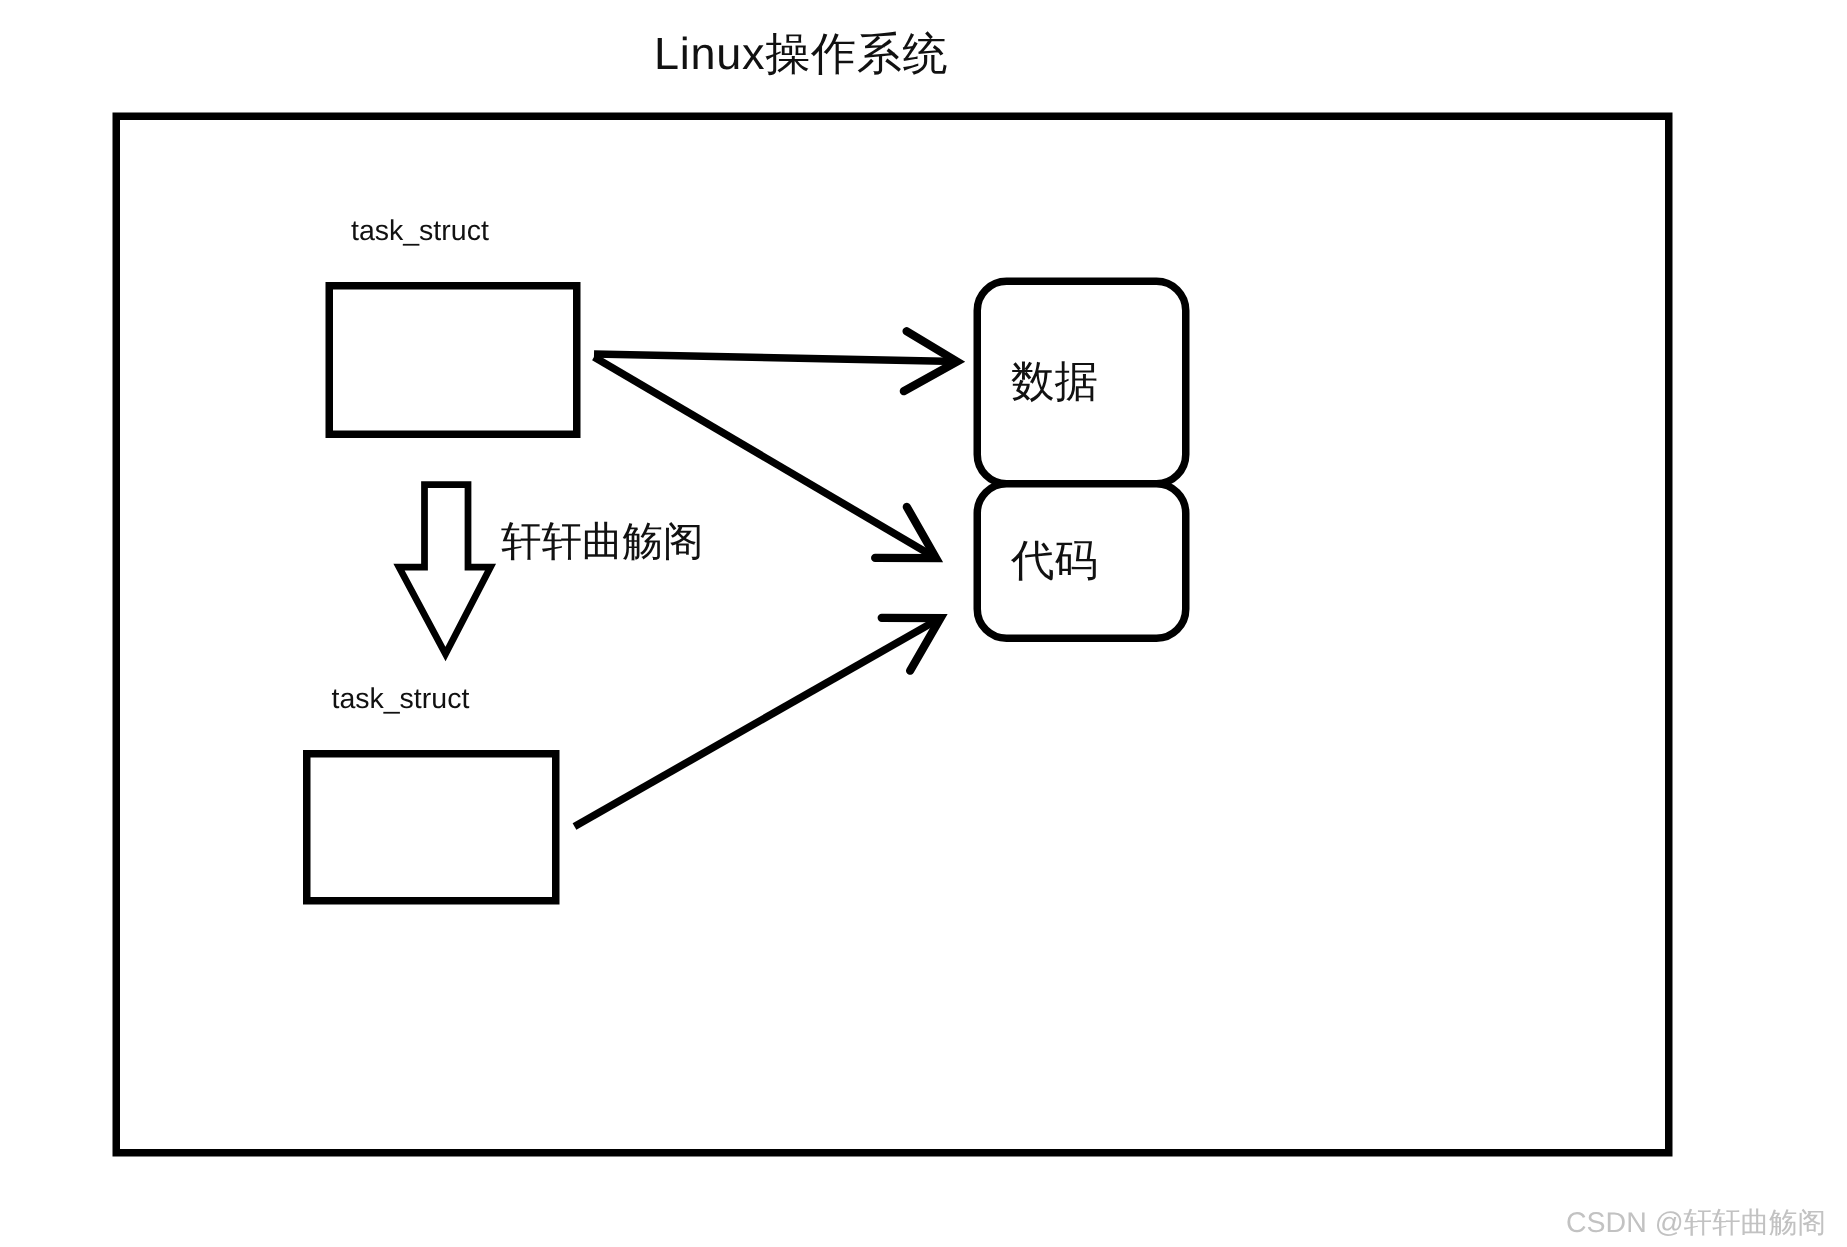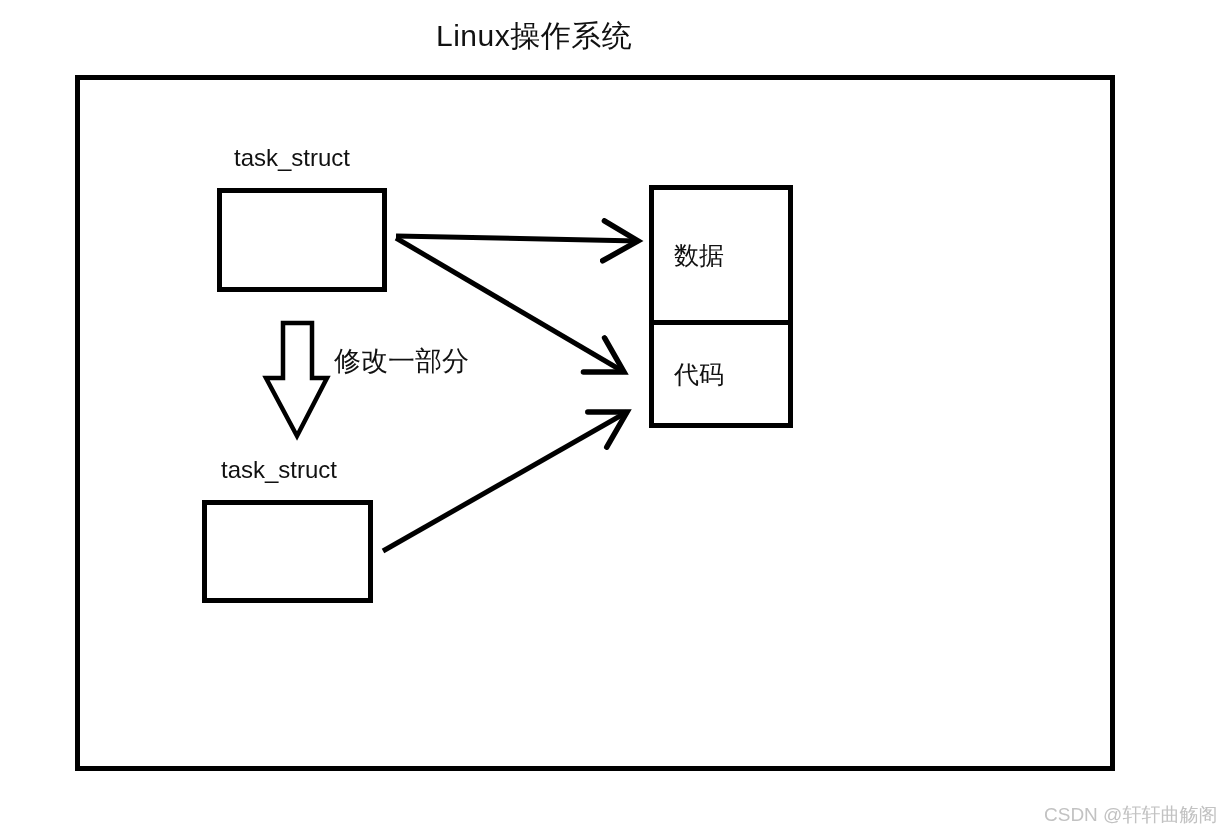--- a/index.html
+++ b/index.html
@@ -40,24 +40,25 @@
     background: #ffffff;
   }
   .box-ts-top   { left: 217px; top: 188px; width: 170px; height: 104px; }
   .box-ts-bottom{ left: 202px; top: 500px; width: 171px; height: 103px; }
   .box-data     { left: 649px; top: 185px; width: 144px; height: 140px; }
   .box-code     { left: 649px; top: 320px; width: 144px; height: 108px; }
   .mem-label {
     display: flex;
     align-items: center;
     padding-left: 20px;
-    font-size: 25px;
+    font-size: 29px;
+    border-radius: 22px;
   }
   .struct-label {
-    font-size: 24px;
+    font-size: 19px;
     white-space: nowrap;
   }
   .label-ts-top    { left: 234px; top: 144px; }
   .label-ts-bottom { left: 221px; top: 456px; }
   .note {
     font-size: 27px;
     white-space: nowrap;
   }
   .note1 { left: 334px; top: 343px; }
   .note2 { left: 334px; top: 389px; }
@@ -90,21 +91,21 @@
   <div class="abs struct-label label-ts-bottom">task_struct</div>
   <div class="abs box box-ts-bottom"></div>
 
   <div class="abs box box-data mem-label">
     <span>数据</span>
   </div>
   <div class="abs box box-code mem-label">
     <span>代码</span>
   </div>
 
-  <div class="abs note note1">修改一部分</div>
+  <div class="abs note note1">轩轩曲觞阁</div>
 
   <svg class="overlay" width="1231" height="831" viewBox="0 0 1231 831">
     <defs>
       <marker id="ah" markerWidth="9.5" markerHeight="9.5" refX="7.6" refY="4.5" orient="auto" markerUnits="strokeWidth">
         <path d="M0.8,0.6 L7.6,4.5 L0.6,8.6" fill="none" stroke="#000" stroke-width="1.1" stroke-linecap="round"></path>
       </marker>
     </defs>
 
     <line x1="396" y1="236" x2="638" y2="241" stroke="#000" stroke-width="5" marker-end="url(#ah)"></line>
 

